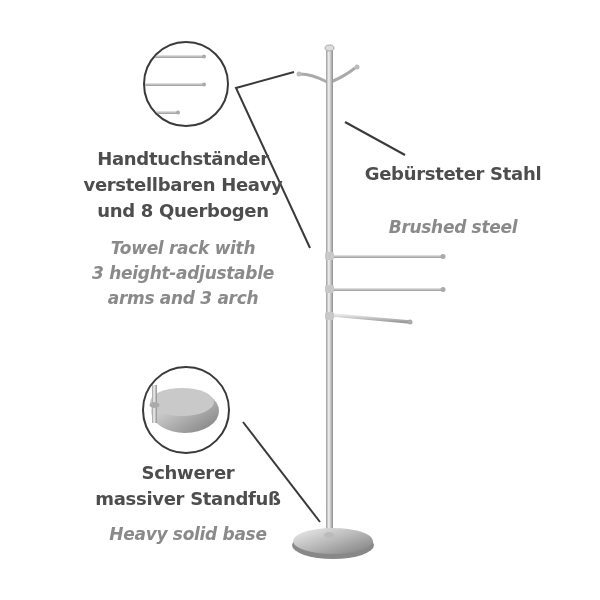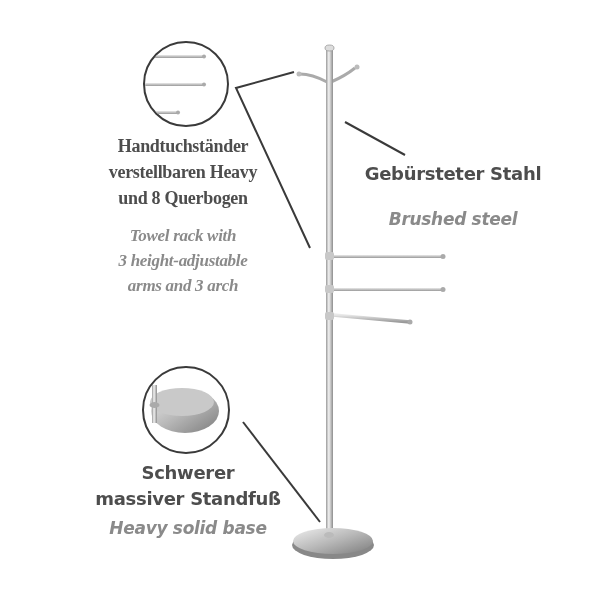--- a/index.html
+++ b/index.html
@@ -83,37 +83,37 @@
     <path d="M333,315 L410,322" stroke="url(#bar)" stroke-width="3.5"></path>
     <circle cx="410" cy="322" r="2.5" fill="#aaa"></circle>
     <rect x="325" y="312" width="9" height="8" rx="2" fill="#c8c8c8"></rect>
 
     <ellipse cx="333" cy="545" rx="41" ry="14" fill="#888"></ellipse>
     <ellipse cx="333" cy="541" rx="40" ry="13" fill="url(#baseg)"></ellipse>
     <ellipse cx="329" cy="535" rx="5" ry="3" fill="#bbb"></ellipse>
   </g>
 </svg>
 
-<div class="label" style="left:60px; top:133px; width:246px;font-family:Liberation Serif, serif;">
+<div class="label" style="left:60px; top:146px; width:246px;">
   <div class="de">
     <div>Handtuchständer</div>
     <div>verstellbaren Heavy</div>
     <div>und 8 Querbogen</div>
   </div>
   <div class="en" style="margin-top:12px;">
     <div>Towel rack with</div>
     <div>3 height-adjustable</div>
     <div>arms and 3 arch</div>
   </div>
 </div>
 
 <div class="label" style="left:353px; top:161px; width:200px;">
   <div class="de">Gebürsteter Stahl</div>
-  <div class="en" style="margin-top:20px;">Brushed steel</div>
+  <div class="en" style="margin-top:28px;">Brushed steel</div>
 </div>
 
 <div class="label" style="left:78px; top:460px; width:220px;text-align:center;">
   <div class="de">
     <div>Schwerer</div>
     <div>massiver Standfuß</div>
   </div>
-  <div class="en" style="margin-top:4px;">Heavy solid base</div>
+  <div class="en" style="margin-top:10px;">Heavy solid base</div>
 </div>
 
 </body></html>

